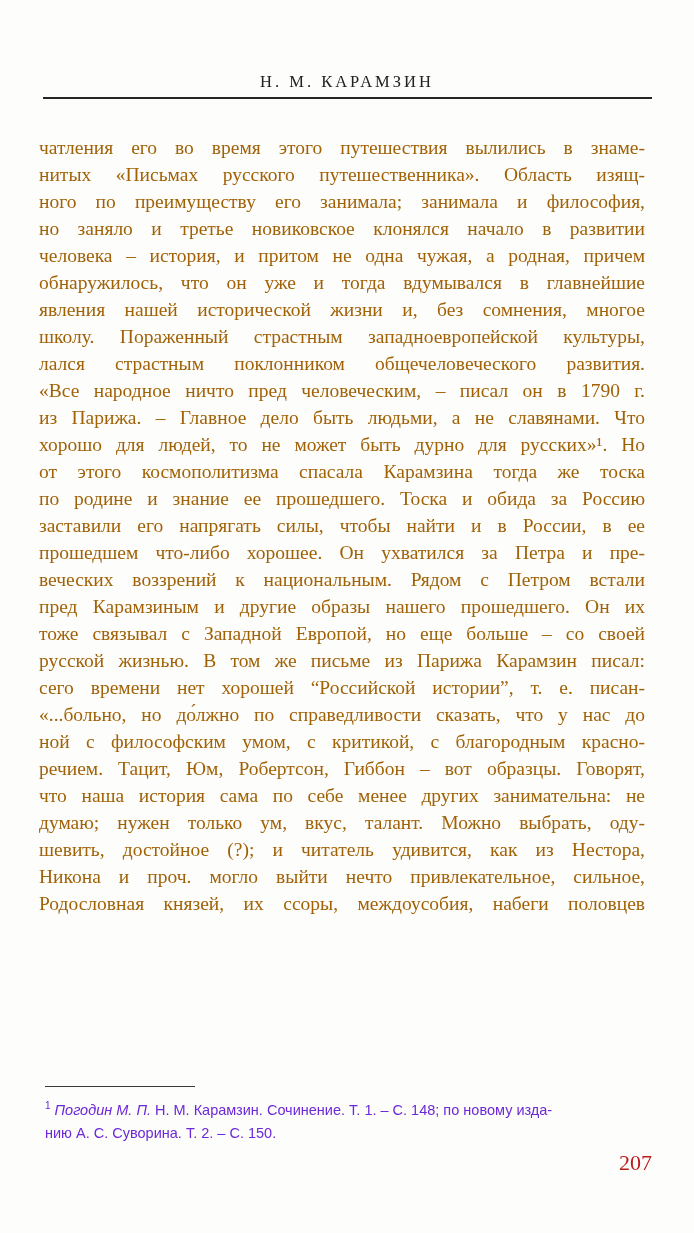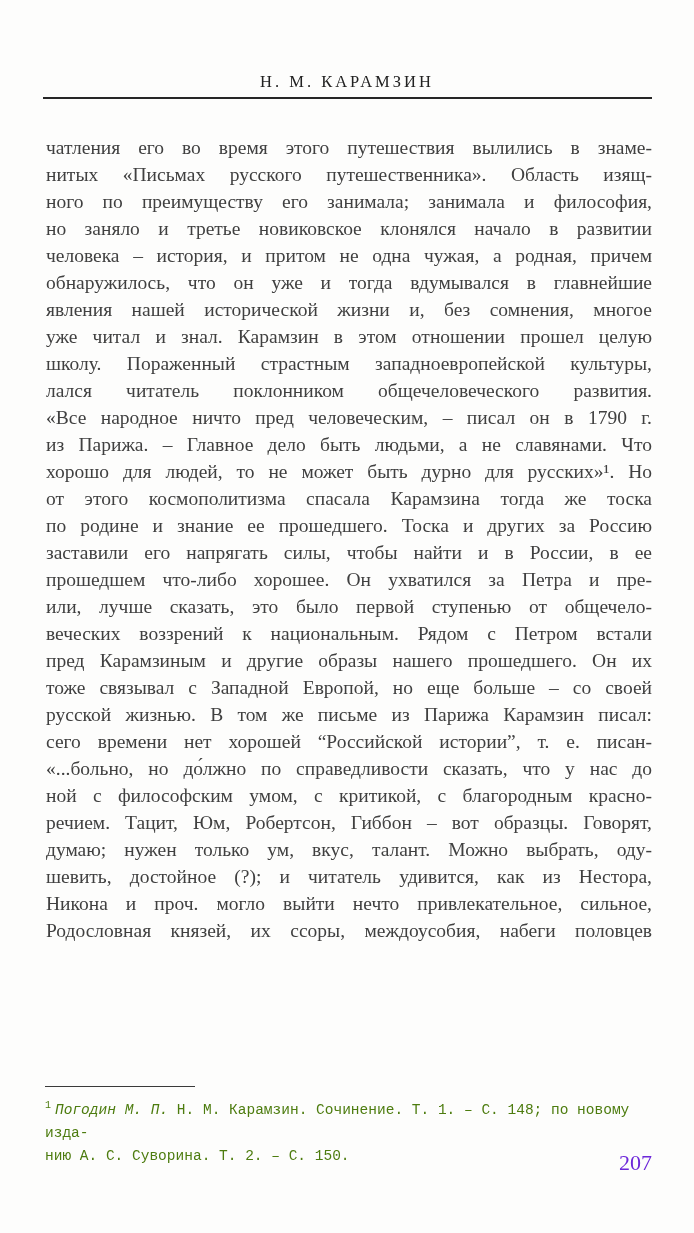--- a/index.html
+++ b/index.html
@@ -30,104 +30,103 @@
     position: absolute;
     top: 97px;
     left: 43px;
     width: 609px;
     height: 2px;
     background: #262626;
   }
   .body-text {
     position: absolute;
     top: 134px;
-    left: 46px;
+    left: 39px;
     width: 606px;
     font-family: "Liberation Serif", serif;
     font-size: 19.5px;
     line-height: 27px;
-    color: #404040;
+    color: #a16207;
   }
   .line {
     display: block;
     height: 27px;
     overflow: hidden;
     text-align: justify;
     text-align-last: justify;
     white-space: normal;
   }
   .footnote {
     position: absolute;
     top: 1086px;
     left: 45px;
     width: 606px;
-    font-family: Liberation Mono, monospace;
+    font-family: Liberation Sans, sans-serif;
     font-size: 14.5px;
     line-height: 23px;
-    color: #4d7c0f;
+    color: #6d28d9;
   }
   .footnote-rule {
     width: 150px;
     height: 1px;
     background: #3a3a3a;
     margin-bottom: 7px;
   }
   .footnote sup {
     font-size: 10px;
     margin-right: 4px;
   }
   .footnote .author {
     font-style: italic;
   }
   .page-number {
     position: absolute;
     top: 1150px;
     right: 42px;
     font-family: "Liberation Serif", serif;
     font-size: 22px;
-    color: #6d28d9;
+    color: #b91c1c;
   }
 </style>
 </head>
 <body>
 
 <div class="page">
 
   <div class="running-head">Н. М. КАРАМЗИН</div>
 
   <div class="head-rule"></div>
 
   <div class="body-text">
 
   <div class="line">чатления его во время этого путешествия вылились в знаме-</div>
       <div class="line">нитых «Письмах русского путешественника». Область изящ-</div>
       <div class="line">ного по преимуществу его занимала; занимала и философия,</div>
       <div class="line">но заняло и третье новиковское клонялся начало в развитии</div>
       <div class="line">человека – история, и притом не одна чужая, а родная, причем</div>
       <div class="line">обнаружилось, что он уже и тогда вдумывался в главнейшие</div>
       <div class="line">явления нашей исторической жизни и, без сомнения, многое</div>
-      <div class="line">уже читал и знал. Карамзин в этом отношении прошел целую</div>
       <div class="line">школу. Пораженный страстным западноевропейской культуры,</div>
-      <div class="line">лался читатель поклонником общечеловеческого развития.</div>
+      <div class="line">лался страстным поклонником общечеловеческого развития.</div>
       <div class="line">«Все народное ничто пред человеческим, – писал он в 1790 г.</div>
       <div class="line">из Парижа. – Главное дело быть людьми, а не славянами. Что</div>
       <div class="line">хорошо для людей, то не может быть дурно для русских»¹. Но</div>
       <div class="line">от этого космополитизма спасала Карамзина тогда же тоска</div>
-      <div class="line">по родине и знание ее прошедшего. Тоска и других за Россию</div>
+      <div class="line">по родине и знание ее прошедшего. Тоска и обида за Россию</div>
       <div class="line">заставили его напрягать силы, чтобы найти и в России, в ее</div>
       <div class="line">прошедшем что-либо хорошее. Он ухватился за Петра и пре-</div>
-      <div class="line">или, лучше сказать, это было первой ступенью от общечело-</div>
       <div class="line">веческих воззрений к национальным. Рядом с Петром встали</div>
       <div class="line">пред Карамзиным и другие образы нашего прошедшего. Он их</div>
       <div class="line">тоже связывал с Западной Европой, но еще больше – со своей</div>
       <div class="line">русской жизнью. В том же письме из Парижа Карамзин писал:</div>
       <div class="line">сего времени нет хорошей “Российской истории”, т. е. писан-</div>
       <div class="line">«...больно, но до́лжно по справедливости сказать, что у нас до</div>
       <div class="line">ной с философским умом, с критикой, с благородным красно-</div>
       <div class="line">речием. Тацит, Юм, Робертсон, Гиббон – вот образцы. Говорят,</div>
+      <div class="line">что наша история сама по себе менее других занимательна: не</div>
       <div class="line">думаю; нужен только ум, вкус, талант. Можно выбрать, оду-</div>
       <div class="line">шевить, достойное (?); и читатель удивится, как из Нестора,</div>
       <div class="line">Никона и проч. могло выйти нечто привлекательное, сильное,</div>
       <div class="line">Родословная князей, их ссоры, междоусобия, набеги половцев</div>
     </div>
 
   <div class="footnote">
     <div class="footnote-rule"></div>
     <div>
       <sup>1</sup><span class="author">Погодин М. П.</span><span> Н. М. Карамзин. Сочинение. Т. 1. – С. 148; по новому изда-</span>

